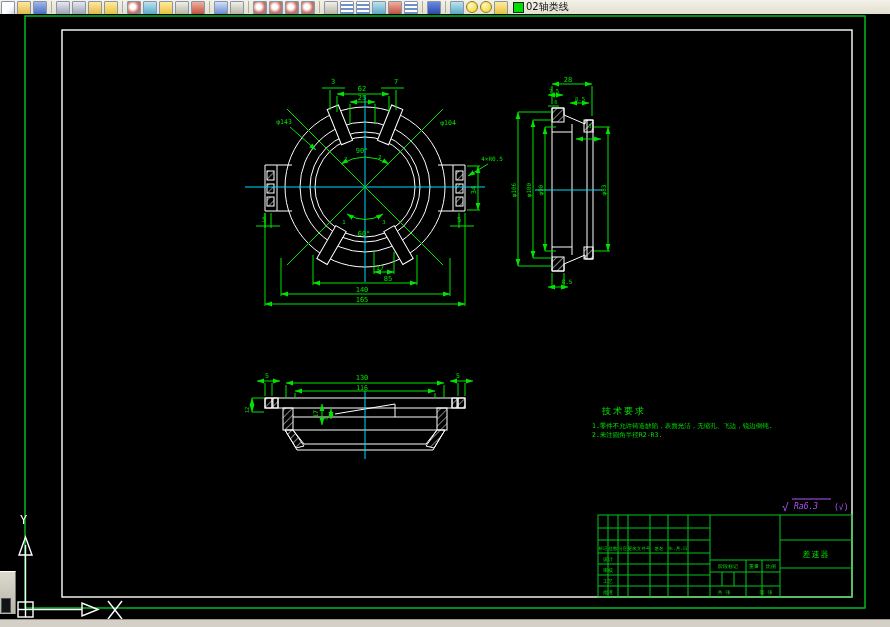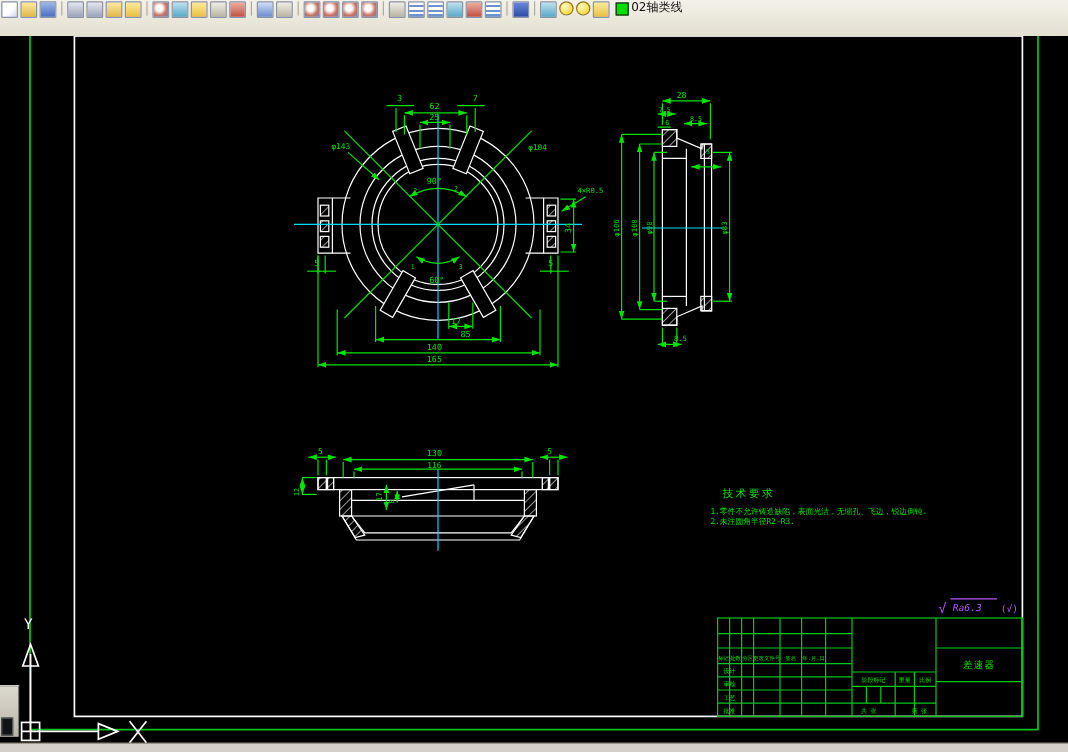--- a/index.html
+++ b/index.html
@@ -1,17 +1,17 @@
 <!DOCTYPE html>
 <html><head>
 <meta charset="utf-8">
 <style>
   html,body{margin:0;padding:0;width:890px;height:627px;overflow:hidden;background:#000;
     font-family:"DejaVu Sans","Liberation Sans",sans-serif;}
-  .toolbar{position:absolute;left:0;top:0;width:890px;height:30px;background:linear-gradient(#f4f2e8,#e2dfd0);
+  .toolbar{position:absolute;left:0;top:0;width:890px;height:14px;background:linear-gradient(#f4f2e8,#e2dfd0);
     display:flex;align-items:flex-start;overflow:hidden;z-index:5;}
   .tbi{width:12px;height:12px;margin:1px 1px 0 1px;border:1px solid #8a94a8;border-radius:1px;flex:0 0 auto;}
   .c-doc{background:linear-gradient(135deg,#fff 55%,#cdd8ee);}
   .c-open{background:linear-gradient(#ffe9a0,#e0b84a);}
   .c-save{background:linear-gradient(#9db8e8,#4a6cc0);}
   .c-print{background:linear-gradient(#e8e8ee,#9aa2b8);}
   .c-cyan{background:linear-gradient(#bfe2ee,#58a8c8);}
   .c-yel{background:linear-gradient(#ffec9e,#e8c040);}
   .c-red{background:linear-gradient(#f0b0a0,#c05040);}
   .c-zoom{background:radial-gradient(circle at 40% 40%,#fff 25%,#c87060 60%,#7088c0);}

